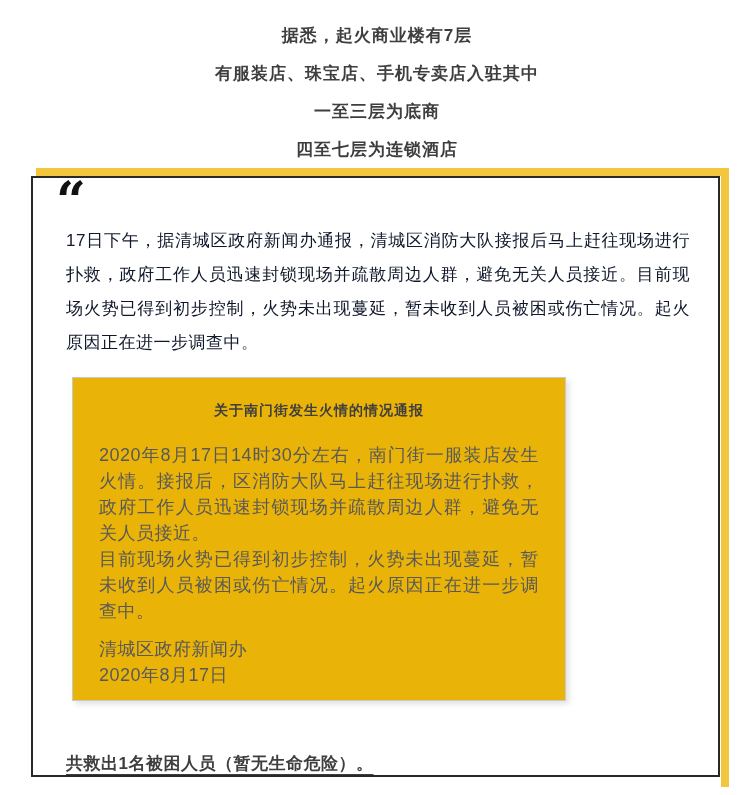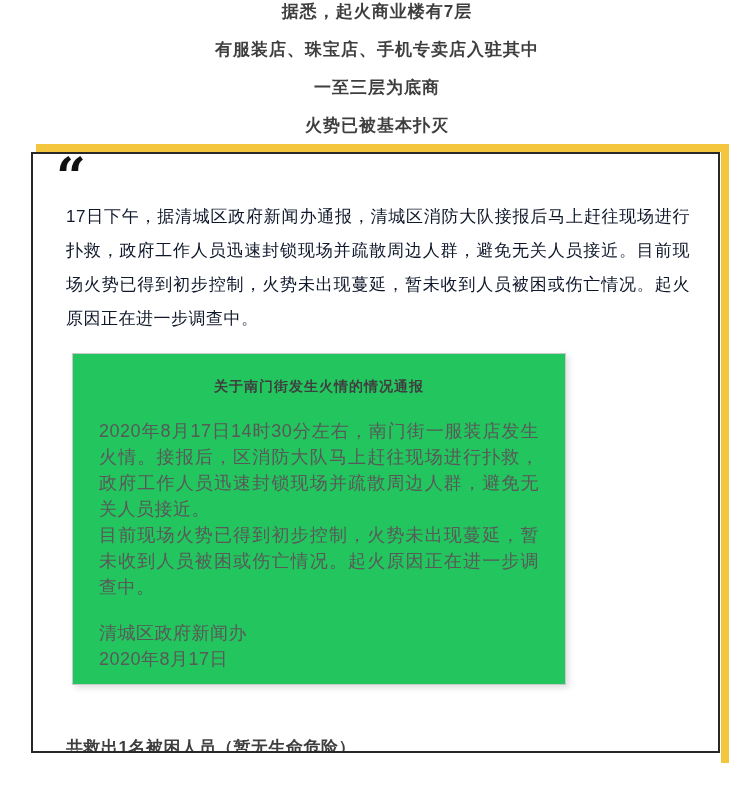--- a/index.html
+++ b/index.html
@@ -5,20 +5,21 @@
   * { margin: 0; padding: 0; box-sizing: border-box; }
   html, body {
     width: 754px; height: 795px;
     background: #ffffff;
     overflow: hidden;
     font-family: "Liberation Sans", "DejaVu Sans", sans-serif;
   }
 
   
   .headline {
+    padding-top: 24px;
     text-align: center;
   }
   .headline p {
     font-size: 17px;
     font-weight: bold;
     color: #3e3e3e;
     line-height: 24px;
     margin-bottom: 14px;
     letter-spacing: 1px;
   }
@@ -62,21 +63,21 @@
     line-height: 34px;
     color: #0f172a;
     text-align: justify;
     letter-spacing: 0.5px;
   }
 
   
   .notice {
     margin: 17px 0 0 39px;
     width: 494px;
-    background: #22c55e;
+    background: #eab308;
     border: 1px solid #c9c9c9;
     box-shadow: 3px 3px 6px rgba(0,0,0,0.12);
     padding: 22px 26px 12px 26px;
   }
   .notice-title {
     text-align: center;
     font-size: 14px;
     font-weight: bold;
     color: #3f3f3f;
     line-height: 20px;
@@ -85,21 +86,21 @@
   .notice p {
     font-size: 18px;
     line-height: 26px;
     color: #595959;
     text-align: justify;
     letter-spacing: 0.5px;
   }
   .notice-p1 { margin-top: 22px; }
   .notice-p2 { margin-top: 0; }
   .notice-sign {
-    margin-top: 20px;
+    margin-top: 12px;
     text-align: left;
     line-height: 26px !important;
   }
   .notice-date {
     text-align: center;
     line-height: 26px !important;
   }
 
   
   .update {
@@ -116,21 +117,21 @@
     text-underline-offset: 5px;
   }
 </style>
 </head>
 <body>
 
 <div class="headline">
   <p>据悉，起火商业楼有7层</p>
   <p>有服装店、珠宝店、手机专卖店入驻其中</p>
   <p>一至三层为底商</p>
-  <p>火势已被基本扑灭</p>
+  <p>四至七层为连锁酒店</p>
 </div>
 
 <div class="quote-wrap">
   <div class="accent-top"></div>
   <div class="accent-right"></div>
 
   <div class="quote-box">
     <div class="quote-mark">“</div>
 
     <p class="quote-para">17日下午，据清城区政府新闻办通报，清城区消防大队接报后马上赶往现场进行扑救，政府工作人员迅速封锁现场并疏散周边人群，避免无关人员接近。目前现场火势已得到初步控制，火势未出现蔓延，暂未收到人员被困或伤亡情况。起火原因正在进一步调查中。</p>

